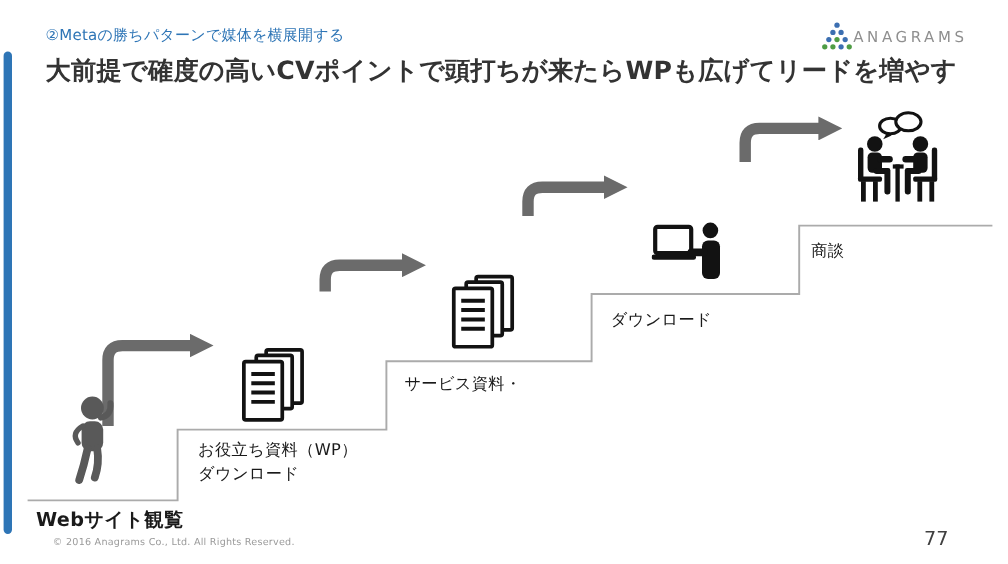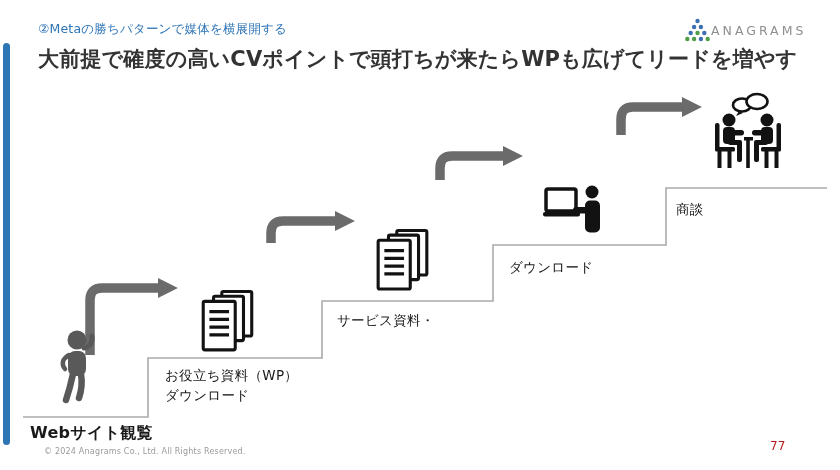--- a/index.html
+++ b/index.html
@@ -21,21 +21,21 @@
 
   .step-label{font-size:13.5px;font-weight:normal;color:#1a1a1a;line-height:1.45;letter-spacing:.3px;}
   .step-label span{display:block;}
   #label-step1{left:165px;top:366px;}
   #label-step2{left:337px;top:311px;}
   #label-step3{left:509px;top:258px;}
   #label-step4{left:676px;top:200px;}
 
   #base-label{left:30px;top:423px;font-size:16px;font-weight:bold;color:#1a1a1a;letter-spacing:.3px;text-align:center;}
   #copyright{left:44px;top:447px;font-size:8px;color:#9a9a9a;letter-spacing:.2px;}
-  #page-number{left:770px;top:439px;font-size:12px;color:#b91c1c;}
+  #page-number{left:770px;top:439px;font-size:16px;color:#404040;}
 </style>
 </head>
 <body>
 
 <div id="slide">
 
   <div id="accent-bar" class="abs"></div>
 
   <div id="subtitle" class="abs">②Metaの勝ちパターンで媒体を横展開する</div>
   <div id="title" class="abs">大前提で確度の高いCVポイントで頭打ちが来たらWPも広げてリードを増やす</div>
@@ -149,16 +149,16 @@
     <span>サービス資料・</span>
   </div>
   <div id="label-step3" class="abs step-label">
     <span>ダウンロード</span>
   </div>
   <div id="label-step4" class="abs step-label">
     <span>商談</span>
   </div>
 
   <div id="base-label" class="abs">Webサイト観覧</div>
-  <div id="copyright" class="abs">© 2024 Anagrams Co., Ltd. All Rights Reserved.</div>
+  <div id="copyright" class="abs">© 2016 Anagrams Co., Ltd. All Rights Reserved.</div>
   <div id="page-number" class="abs">77</div>
 
 </div>
 
 </body></html>

